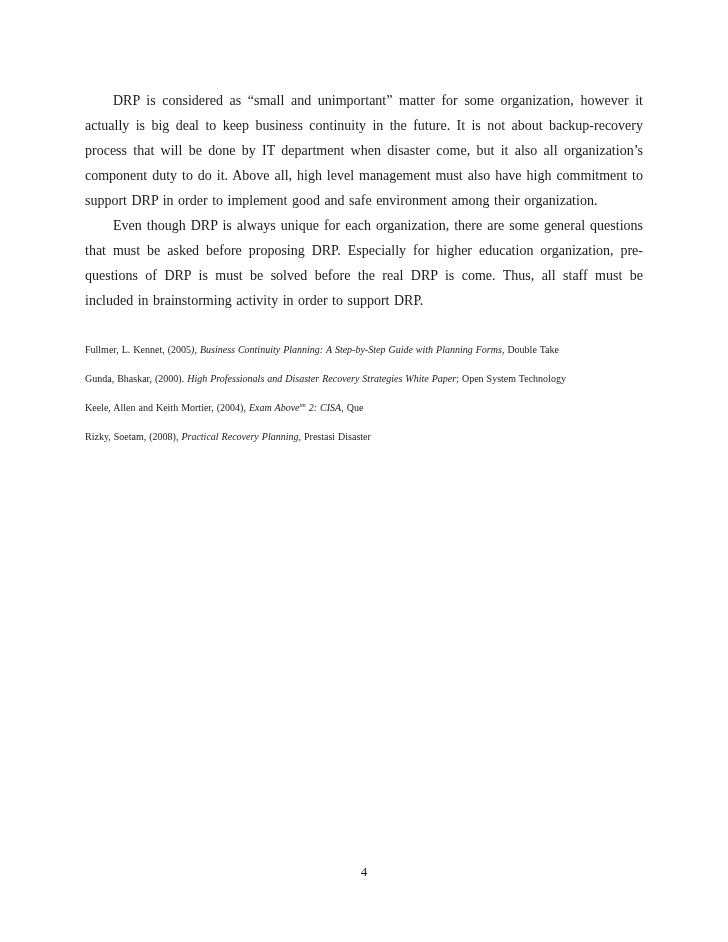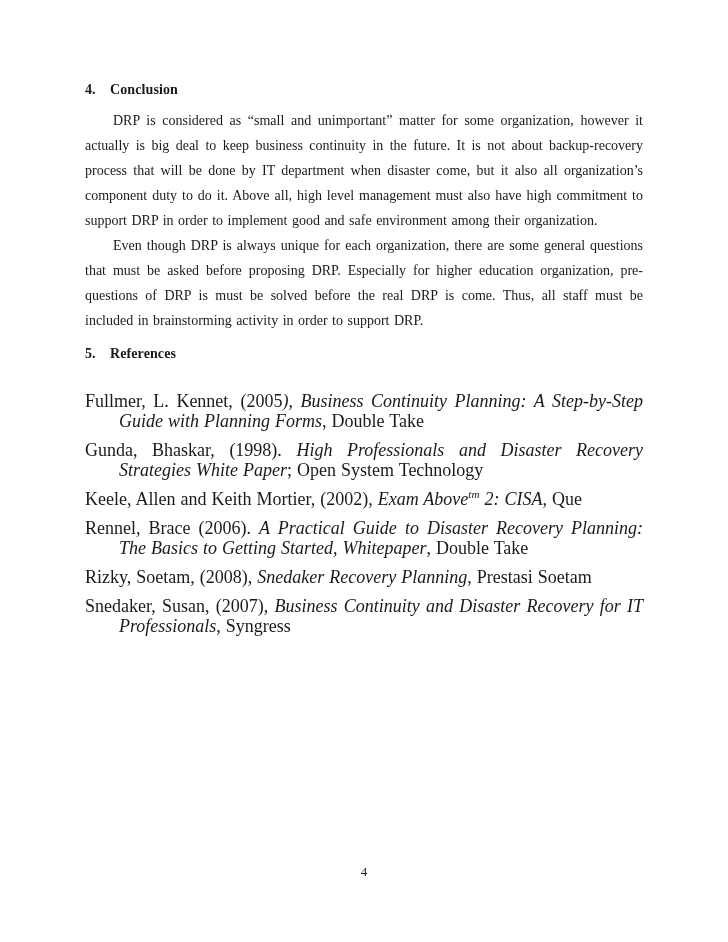--- a/index.html
+++ b/index.html
@@ -45,21 +45,21 @@
     margin-top: 8px;
   }
   .references-heading {
     margin: 11px 0 0 0;
   }
   .reference-list {
     margin-top: 27px;
   }
   .ref {
     margin: 0 0 9px 0;
-    font-size: 18px;
+    font-size: 10px;
     line-height: 20px;
     text-align: justify;
     padding-left: 34px;
     text-indent: -34px;
     word-spacing: 0.5px;
     font-family: Liberation Serif, serif;
   }
   .i { font-style: italic; }
   .sup {
     vertical-align: super;
@@ -75,33 +75,29 @@
     font-size: 13px;
     line-height: 18px;
   }
 </style>
 </head>
 <body>
 
 <div class="page">
   <div class="content">
 
-    <p class="section-heading"><span class="h-num">4.</span><span>Conclusion</span></p>
 
     <p class="body-para first">DRP is considered as “small and unimportant” matter for some organization, however it actually is big deal to keep business continuity in the future. It is not about backup-recovery process that will be done by IT department when disaster come, but it also all organization’s component duty to do it. Above all, high level management must also have high commitment to support DRP in order to implement good and safe environment among their organization.</p>
 
     <p class="body-para">Even though DRP is always unique for each organization, there are some general questions that must be asked before proposing DRP. Especially for higher education organization, pre-questions of DRP is must be solved before the real DRP is come. Thus, all staff must be included in brainstorming activity in order to support DRP.</p>
 
-    <p class="section-heading references-heading"><span class="h-num">5.</span><span>References</span></p>
 
     <div class="reference-list">
         <p class="ref"><span>Fullmer, L. Kennet, (2005</span><span class="i">), Business Continuity Planning: A Step-by-Step Guide with Planning Forms</span><span>, Double Take</span></p>
-        <p class="ref"><span>Gunda, Bhaskar, (1998). </span><span class="i">High Professionals and Disaster Recovery Strategies White Paper</span><span>; Open System Technology</span></p>
-        <p class="ref"><span>Keele, Allen and Keith Mortier, (2002), </span><span class="i">Exam Above</span><span class="i sup">tm</span><span class="i"> 2: CISA</span><span>, Que</span></p>
-        <p class="ref"><span>Rennel, Brace (2006). </span><span class="i">A Practical Guide to Disaster Recovery Planning: The Basics to Getting Started</span><span>, </span><span class="i">Whitepaper</span><span>, Double Take</span></p>
-        <p class="ref"><span>Rizky, Soetam, (2008), </span><span class="i">Snedaker Recovery Planning</span><span>, Prestasi Soetam</span></p>
-        <p class="ref"><span>Snedaker, Susan, (2007), </span><span class="i">Business Continuity and Disaster Recovery for IT Professionals</span><span>, Syngress</span></p>
+        <p class="ref"><span>Gunda, Bhaskar, (2000). </span><span class="i">High Professionals and Disaster Recovery Strategies White Paper</span><span>; Open System Technology</span></p>
+        <p class="ref"><span>Keele, Allen and Keith Mortier, (2004), </span><span class="i">Exam Above</span><span class="i sup">tm</span><span class="i"> 2: CISA</span><span>, Que</span></p>
+        <p class="ref"><span>Rizky, Soetam, (2008), </span><span class="i">Practical Recovery Planning</span><span>, Prestasi Disaster</span></p>
       </div>
 
   </div>
 
   <div class="page-number">4</div>
 </div>
 
 </body></html>

